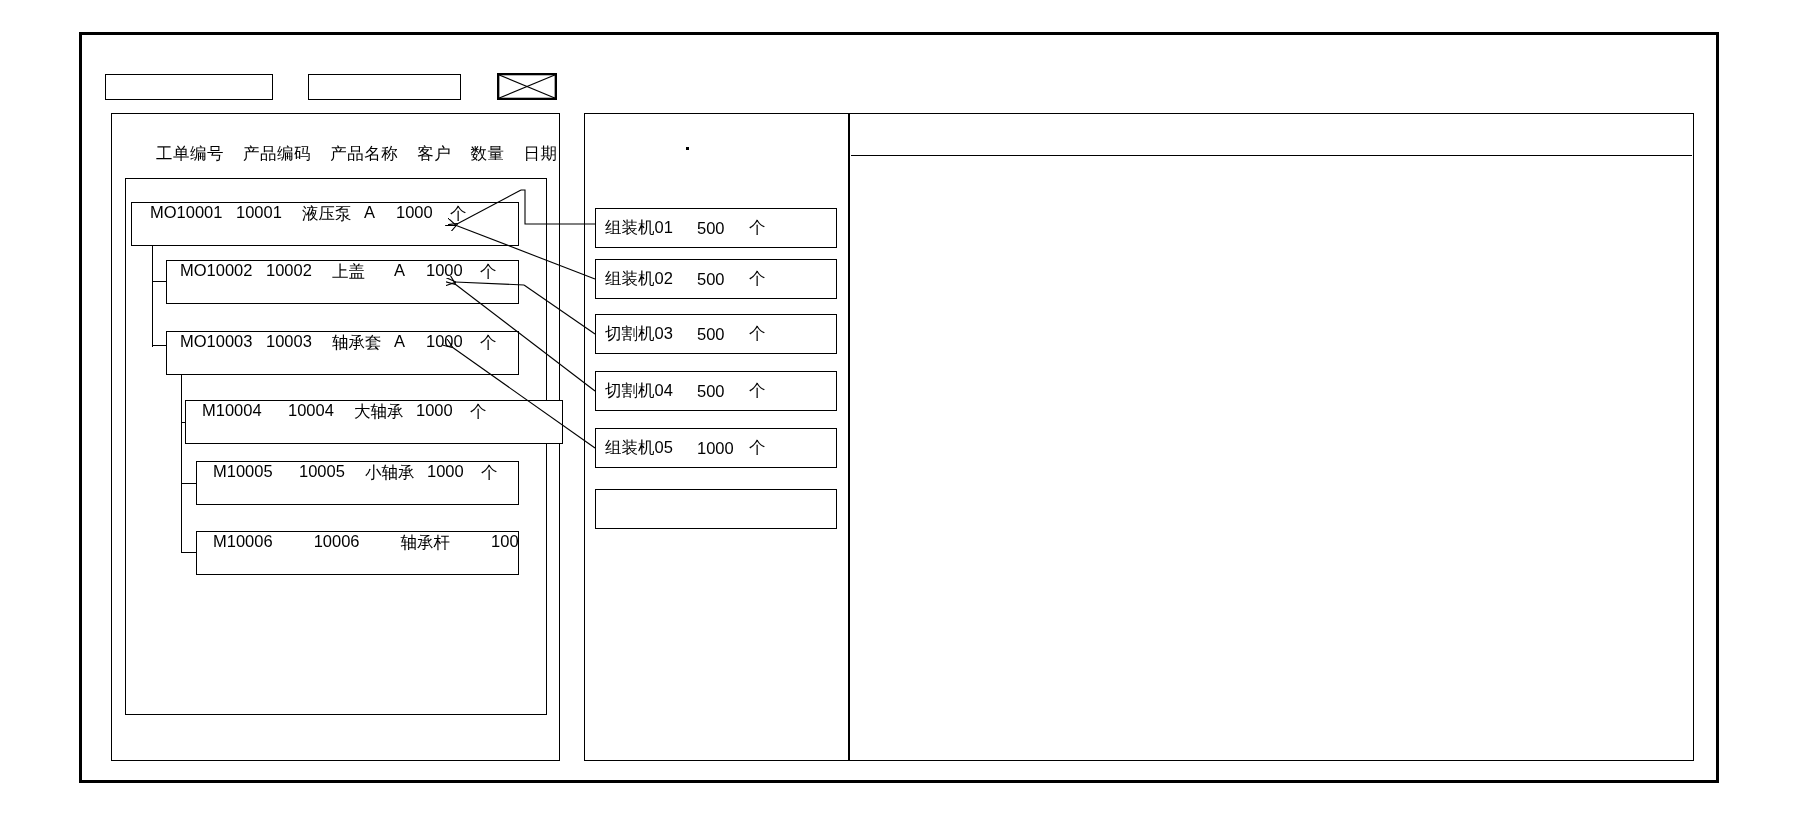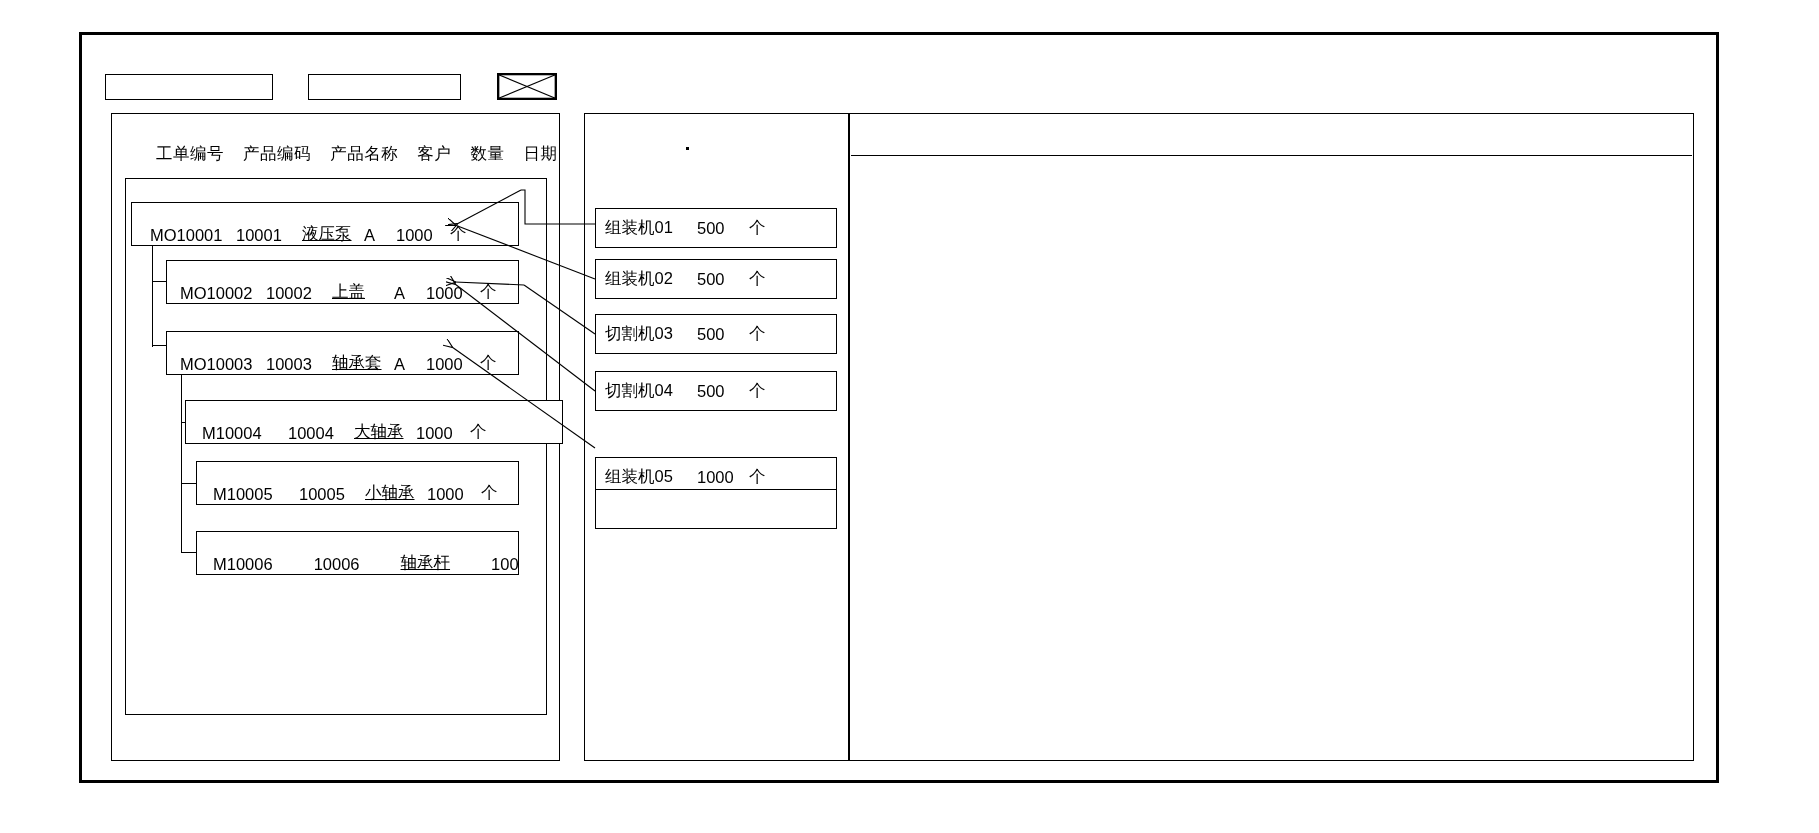--- a/index.html
+++ b/index.html
@@ -91,29 +91,29 @@
   }
 
   
   .wo-row {
     position: absolute;
     border: 1.4px solid #000000;
     box-sizing: border-box;
     background: #ffffff;
     height: 44px;
     display: flex;
-    align-items: flex-end;
+    align-items: flex-start;
     font-size: 16.5px;
     white-space: nowrap;
     overflow: hidden;
   }
   .wo-row .cell { display: inline-block; }
   .wo-row .c-wo   { width: 86px; }
   .wo-row .c-code { width: 66px; }
-  .wo-row .c-name { width: 62px; text-decoration: underline; }
+  .wo-row .c-name { width: 62px; }
   .wo-row .c-cust { width: 32px; }
   .wo-row .c-qty  { width: 54px; }
   .wo-row .c-unit { width: 24px; }
 
   #wo-row-0 { left: 131px; top: 202px;  width: 388px; }
   #wo-row-1 { left: 166px; top: 260px;  width: 353px; }
   #wo-row-2 { left: 166px; top: 323px;  width: 353px; margin-top: 8px; }
   #wo-row-3 { left: 185px; top: 400px;  width: 378px; }
   #wo-row-4 { left: 196px; top: 461px;  width: 323px; }
   #wo-row-5 { left: 196px; top: 531px;  width: 323px; gap: 41px; }
@@ -165,21 +165,21 @@
     padding-left: 9px;
   }
   .machine-row .m-name { display: inline-block; width: 92px; }
   .machine-row .m-qty  { display: inline-block; width: 52px; }
   .machine-row .m-unit { display: inline-block; }
 
   #mach-row-0 { top: 208px; }
   #mach-row-1 { top: 259px; }
   #mach-row-2 { top: 314px; }
   #mach-row-3 { top: 371px; }
-  #mach-row-4 { top: 428px; margin-top: 29px; }
+  #mach-row-4 { top: 428px; }
   #mach-row-5 { top: 489px; }
 
   
   #right-panel {
     position: absolute;
     left: 849px;
     top: 113px;
     width: 845px;
     height: 648px;
     border-left: 1.4px solid #000000;

